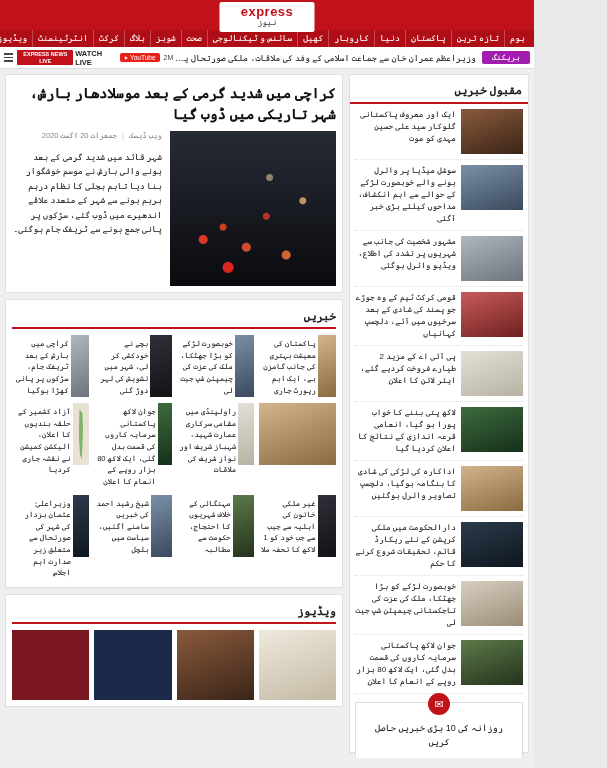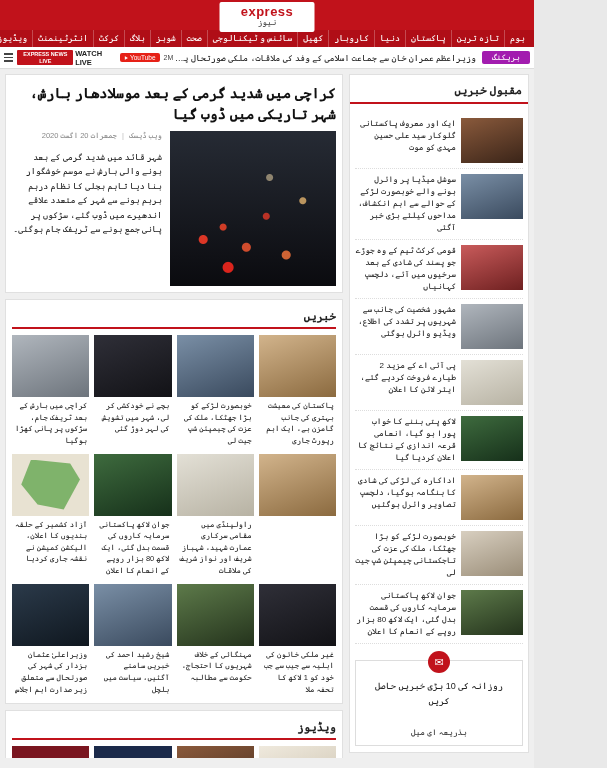--- a/index.html
+++ b/index.html
@@ -235,21 +235,21 @@
     direction: rtl;
   }
   .sec-head span { font-size: 11px; font-weight: bold; color: #222; }
 
   .grid {
     display: grid;
     grid-template-columns: repeat(4, 1fr);
     gap: 5px;
     direction: rtl;
   }
-  .card { display: flex; flex-direction: column; }
+  .card { display: flex; }
   .card-img {
     width: 100%;
     height: 62px;
     background: #c6c6c6;
     overflow: hidden;
     position: relative;
   }
   .card-text {
     font-size: 7.5px;
     line-height: 1.55;
@@ -353,66 +353,72 @@
       <span>YouTube</span>
     </div>
     <div class="subcount">2M</div>
     <div class="spacer"></div>
     <div class="ticker-text">وزیراعظم عمران خان سے جماعت اسلامی کے وفد کی ملاقات، ملکی صورتحال پر تبادلہ خیال</div>
     <div class="ticker-btn">بریکنگ</div>
   </div>
 
   <div class="content">
 
-    <div class="sidebar" style="order:1;justify-content:space-between;">
+    <div class="sidebar" style="order:1;">
       <div class="side-head">
         <span>مقبول خبریں</span>
       </div>
       <div class="side-list">
         <div class="side-item">
           <div class="side-thumb">
               <div class="ph g1"></div>
             </div>
           <div class="side-text">ایک اور معروف پاکستانی گلوکار سید علی حسین مہدی کو موت</div>
         </div>
         <div class="side-item">
           <div class="side-thumb">
               <div class="ph g7"></div>
             </div>
           <div class="side-text">سوشل میڈیا پر وائرل ہونے والے خوبصورت لڑکے کے حوالے سے اہم انکشاف، مداحوں کیلئے بڑی خبر آگئی</div>
         </div>
         <div class="side-item">
           <div class="side-thumb">
+              <div class="ph g5"></div>
+            </div>
+          <div class="side-text">مشہور شخصیت کی جانب سے شہریوں پر تشدد کی اطلاع، ویڈیو وائرل ہوگئی</div>
+        </div>
+        <div class="side-item">
+          <div class="side-thumb">
               <div class="ph g8"></div>
             </div>
           <div class="side-text">قومی کرکٹ ٹیم کے وہ جوڑے جو پسند کی شادی کے بعد سرخیوں میں آئے، دلچسپ کہانیاں</div>
         </div>
         <div class="side-item">
           <div class="side-thumb">
-              <div class="ph g5"></div>
-            </div>
-          <div class="side-text">مشہور شخصیت کی جانب سے شہریوں پر تشدد کی اطلاع، ویڈیو وائرل ہوگئی</div>
-        </div>
-        <div class="side-item">
-          <div class="side-thumb">
               <div class="ph g9"></div>
             </div>
           <div class="side-text">پی آئی اے کے مزید 2 طیارے فروخت کردیے گئے، ایئر لائن کا اعلان</div>
         </div>
         <div class="side-item">
           <div class="side-thumb">
               <div class="ph g10"></div>
             </div>
           <div class="side-text">لاکھ پتی بننے کا خواب پورا ہو گیا، انعامی قرعہ اندازی کے نتائج کا اعلان کردیا گیا</div>
         </div>
         <div class="side-item">
           <div class="side-thumb">
               <div class="ph g6"></div>
             </div>
           <div class="side-text">اداکارہ کی لڑکی کی شادی کا ہنگامہ ہوگیا، دلچسپ تصاویر وائرل ہوگئیں</div>
+        </div>
+        <div class="side-item">
+          <div class="side-thumb">
+              <div class="ph g3"></div>
+            </div>
+          <div class="side-text">دارالحکومت میں ملکی کرپشن کے نئے ریکارڈ قائم، تحقیقات شروع کرنے کا حکم</div>
         </div>
         <div class="side-item">
           <div class="side-thumb">
               <div class="ph g2"></div>
             </div>
           <div class="side-text">خوبصورت لڑکے کو بڑا جھٹکا، ملک کی عزت کی تاجکستانی چیمپئن شپ جیت لی</div>
         </div>
         <div class="side-item">
           <div class="side-thumb">
               <div class="ph g4"></div>

